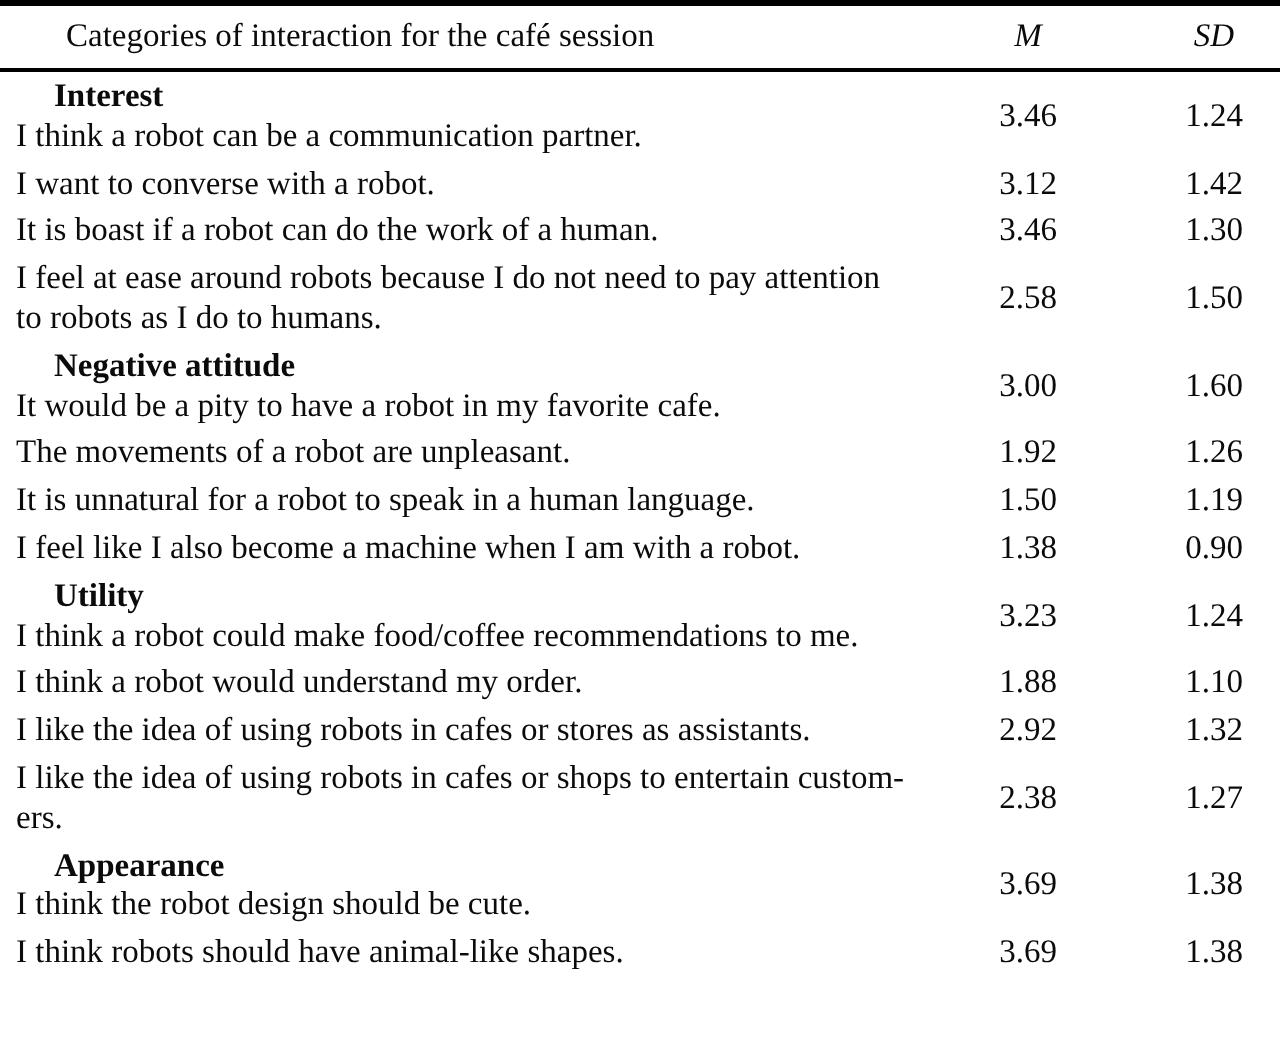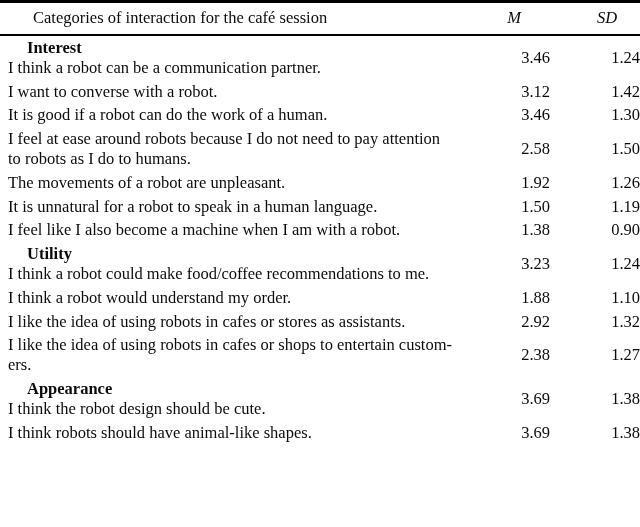--- a/index.html
+++ b/index.html
@@ -42,21 +42,21 @@
   th.num-h.sd-h { padding-left: 24px; }
   tbody td {
     vertical-align: middle;
     line-height: 1.2;
   }
   td.statement {
     padding: 2px 4px 2px 8px;
     white-space: pre-line;
   }
   td.num {
-    text-align: right;
+    text-align: center;
     padding: 2px 0;
     margin-top: 22px;
   }
   td.num.sd { padding-left: 24px; }
   .category {
     font-weight: bold;
     padding-left: 19px;
     white-space: normal;
   }
 </style>
@@ -81,29 +81,34 @@
         <td class="statement"><div class="category">Interest</div><div>I think a robot can be a communication partner.</div></td>
         <td class="num">3.46</td>
         <td class="num sd">1.24</td>
       </tr>
       <tr>
         <td class="statement"><div>I want to converse with a robot.</div></td>
         <td class="num">3.12</td>
         <td class="num sd">1.42</td>
       </tr>
       <tr>
-        <td class="statement"><div>It is good if a robot can do the work of a human.</div></td>
+        <td class="statement"><div>It is boast if a robot can do the work of a human.</div></td>
         <td class="num">3.46</td>
         <td class="num sd">1.30</td>
       </tr>
       <tr>
         <td class="statement"><div>I feel at ease around robots because I do not need to pay attention
 to robots as I do to humans.</div></td>
         <td class="num">2.58</td>
         <td class="num sd">1.50</td>
+      </tr>
+      <tr>
+        <td class="statement"><div class="category">Negative attitude</div><div>It would be a pity to have a robot in my favorite cafe.</div></td>
+        <td class="num">3.00</td>
+        <td class="num sd">1.60</td>
       </tr>
       <tr>
         <td class="statement"><div>The movements of a robot are unpleasant.</div></td>
         <td class="num">1.92</td>
         <td class="num sd">1.26</td>
       </tr>
       <tr>
         <td class="statement"><div>It is unnatural for a robot to speak in a human language.</div></td>
         <td class="num">1.50</td>
         <td class="num sd">1.19</td>

